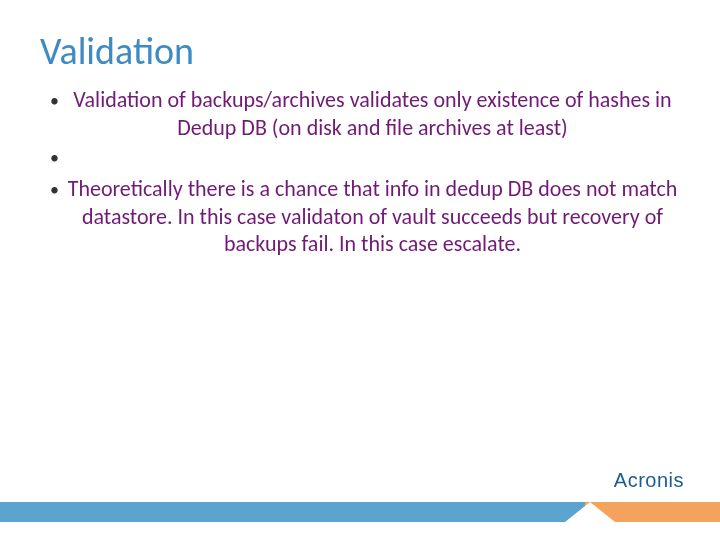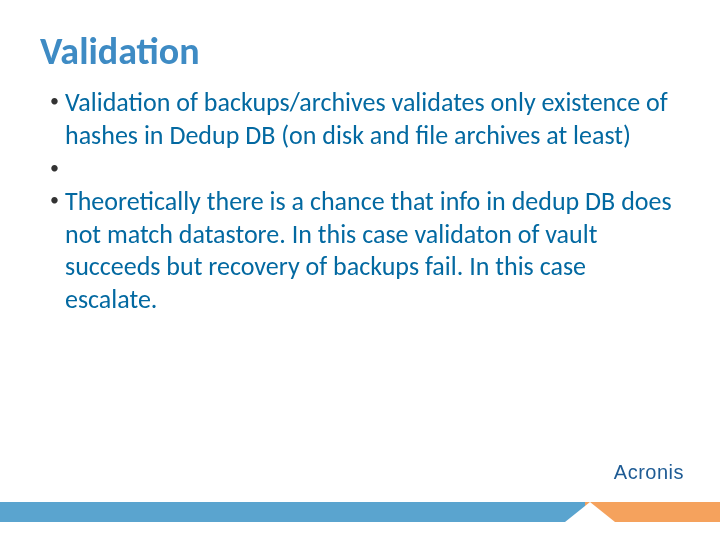--- a/index.html
+++ b/index.html
@@ -12,43 +12,44 @@
     overflow: hidden;
   }
   .slide {
     width: 100%;
     height: 100%;
     position: relative;
     padding: 28px 40px 0 40px;
   }
   .title {
     font-size: 38px;
-    font-weight: 700;
+    font-weight: 400;
     color: #3e8bc4;
     margin-bottom: 12px;
   }
   .content {
     padding-left: 10px;
   }
   .bullet {
     display: flex;
     align-items: flex-start;
     margin-bottom: 2px;
   }
   .bullet-dot {
     color: #333;
     font-size: 18px;
     line-height: 30px;
     margin-right: 6px;
     flex-shrink: 0;
   }
   .bullet-text {
-    font-size: 26px;
+    font-size: 22px;
     line-height: 1.25;
-    color: #0369a1;
+    color: #701a75;
+    text-align: center;
   }
   .footer-bar {
     position: absolute;
     left: 0;
     bottom: 18px;
     width: 100%;
     height: 30px;
   }
   .bar-blue {
     position: absolute;
@@ -73,21 +74,21 @@
     width: 0;
     height: 0;
     border-left: 25px solid transparent;
     border-right: 25px solid transparent;
     border-bottom: 20px solid #fff;
     z-index: 2;
   }
   .logo {
     position: absolute;
     right: 36px;
-    bottom: 56px;
+    bottom: 48px;
     font-family: "Segoe UI", Arial, sans-serif;
     font-size: 20px;
     color: #1e5b94;
     font-weight: 400;
     letter-spacing: 0.5px;
   }
 </style>
 </head>
 <body>
 

